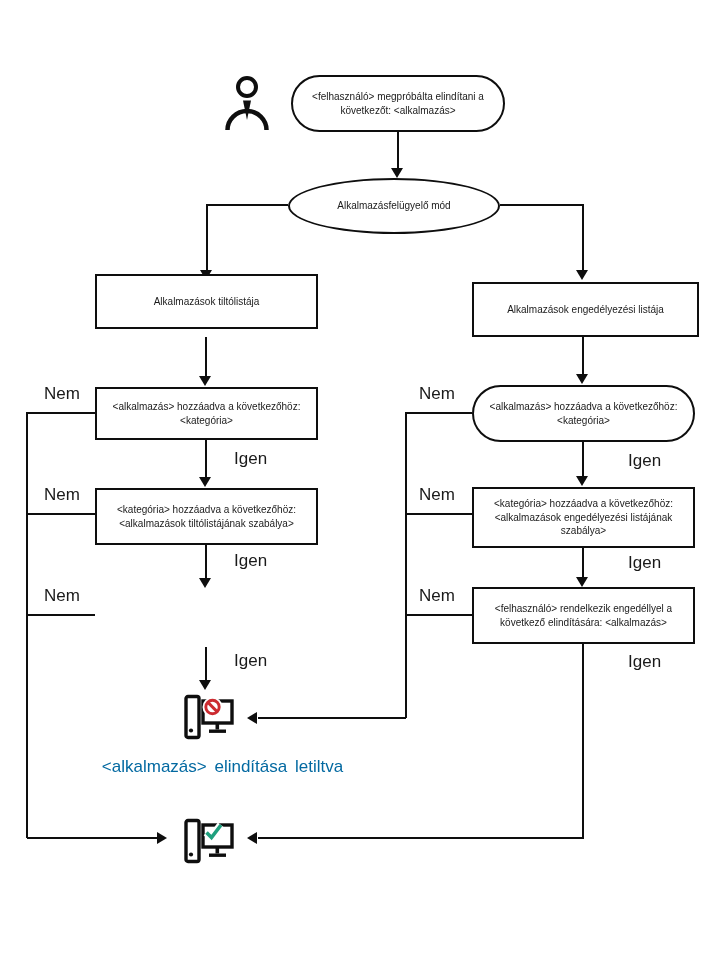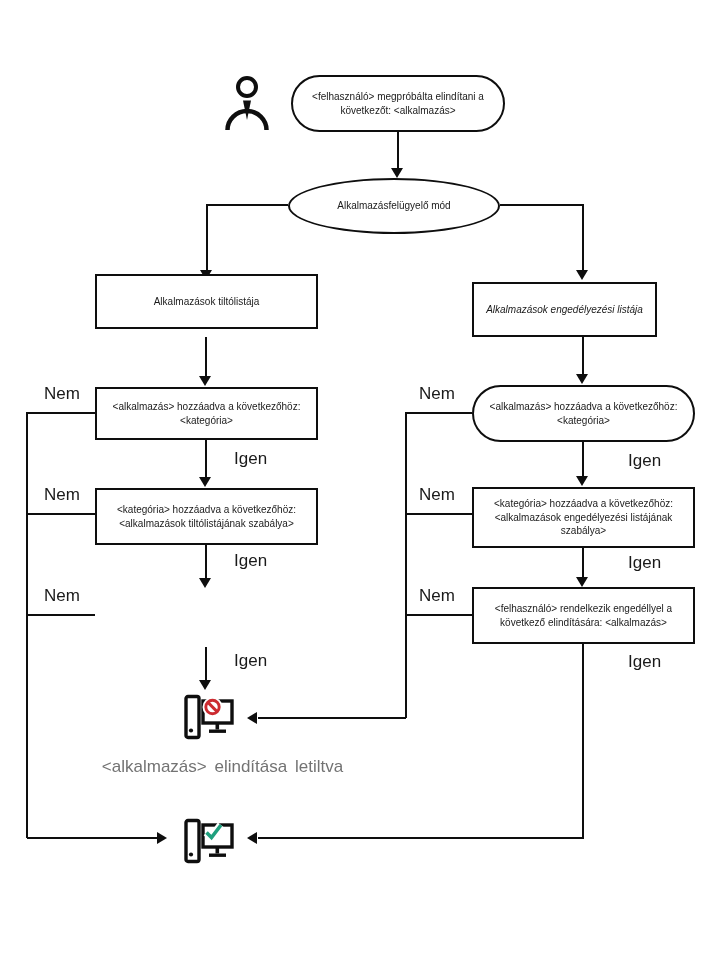--- a/index.html
+++ b/index.html
@@ -21,21 +21,21 @@
   .vline { width:2px; }
   .arr { position:absolute; width:0; height:0; }
   .arr.down  { border-left:6px solid transparent; border-right:6px solid transparent; border-top:10px solid #0e0e0e; }
   .arr.left  { border-top:6px solid transparent; border-bottom:6px solid transparent; border-right:10px solid #0e0e0e; }
   .arr.right { border-top:6px solid transparent; border-bottom:6px solid transparent; border-left:10px solid #0e0e0e; }
   .lbl { position:absolute; font-size:17px; color:#1a1a1a; white-space:nowrap; }
   .status {
     position:absolute; width:275px; text-align:center;
     font-size:17px; word-spacing:3px; white-space:nowrap;
   }
-  .status.blocked { color:#737373; }
+  .status.blocked { color:#0369a1; }
   .status.started { color:#007a68; }
   .abs { position:absolute; }
 </style>
 </head>
 <body>
 
 <div class="canvas">
 
   <svg class="abs" style="left:224px;top:74px" width="46" height="58" viewBox="0 0 46 58">
     <circle cx="23" cy="13" r="9" fill="none" stroke="#0e0e0e" stroke-width="4"></circle>
@@ -52,21 +52,21 @@
 
   <div class="hline" style="left:206px;top:204px;width:82px;"></div>
   <div class="vline" style="left:206px;top:204px;height:66px;"></div>
   <div class="arr down" style="left:200px;top:270px;"></div>
 
   <div class="hline" style="left:500px;top:204px;width:83px;"></div>
   <div class="vline" style="left:582px;top:204px;height:66px;"></div>
   <div class="arr down" style="left:576px;top:270px;"></div>
 
   <div class="node" style="left:95px;top:274px;width:223px;height:55px;">Alkalmazások tiltólistája</div>
-  <div class="node" style="left:472px;top:282px;width:185px;height:55px;font-style:italic;">Alkalmazások engedélyezési listája</div>
+  <div class="node" style="left:472px;top:282px;width:227px;height:55px;">Alkalmazások engedélyezési listája</div>
 
   <div class="vline" style="left:205px;top:337px;height:40px;"></div>
   <div class="arr down" style="left:199px;top:376px;"></div>
   <div class="vline" style="left:582px;top:337px;height:38px;"></div>
   <div class="arr down" style="left:576px;top:374px;"></div>
 
   <div class="node" style="left:95px;top:387px;width:223px;height:53px;">&lt;alkalmazás&gt; hozzáadva a következőhöz: &lt;kategória&gt;</div>
   <div class="node pill" style="left:472px;top:385px;width:223px;height:57px;">&lt;alkalmazás&gt; hozzáadva a következőhöz: &lt;kategória&gt;</div>
 
   <div class="lbl" style="left:44px;top:384px;">Nem</div>

